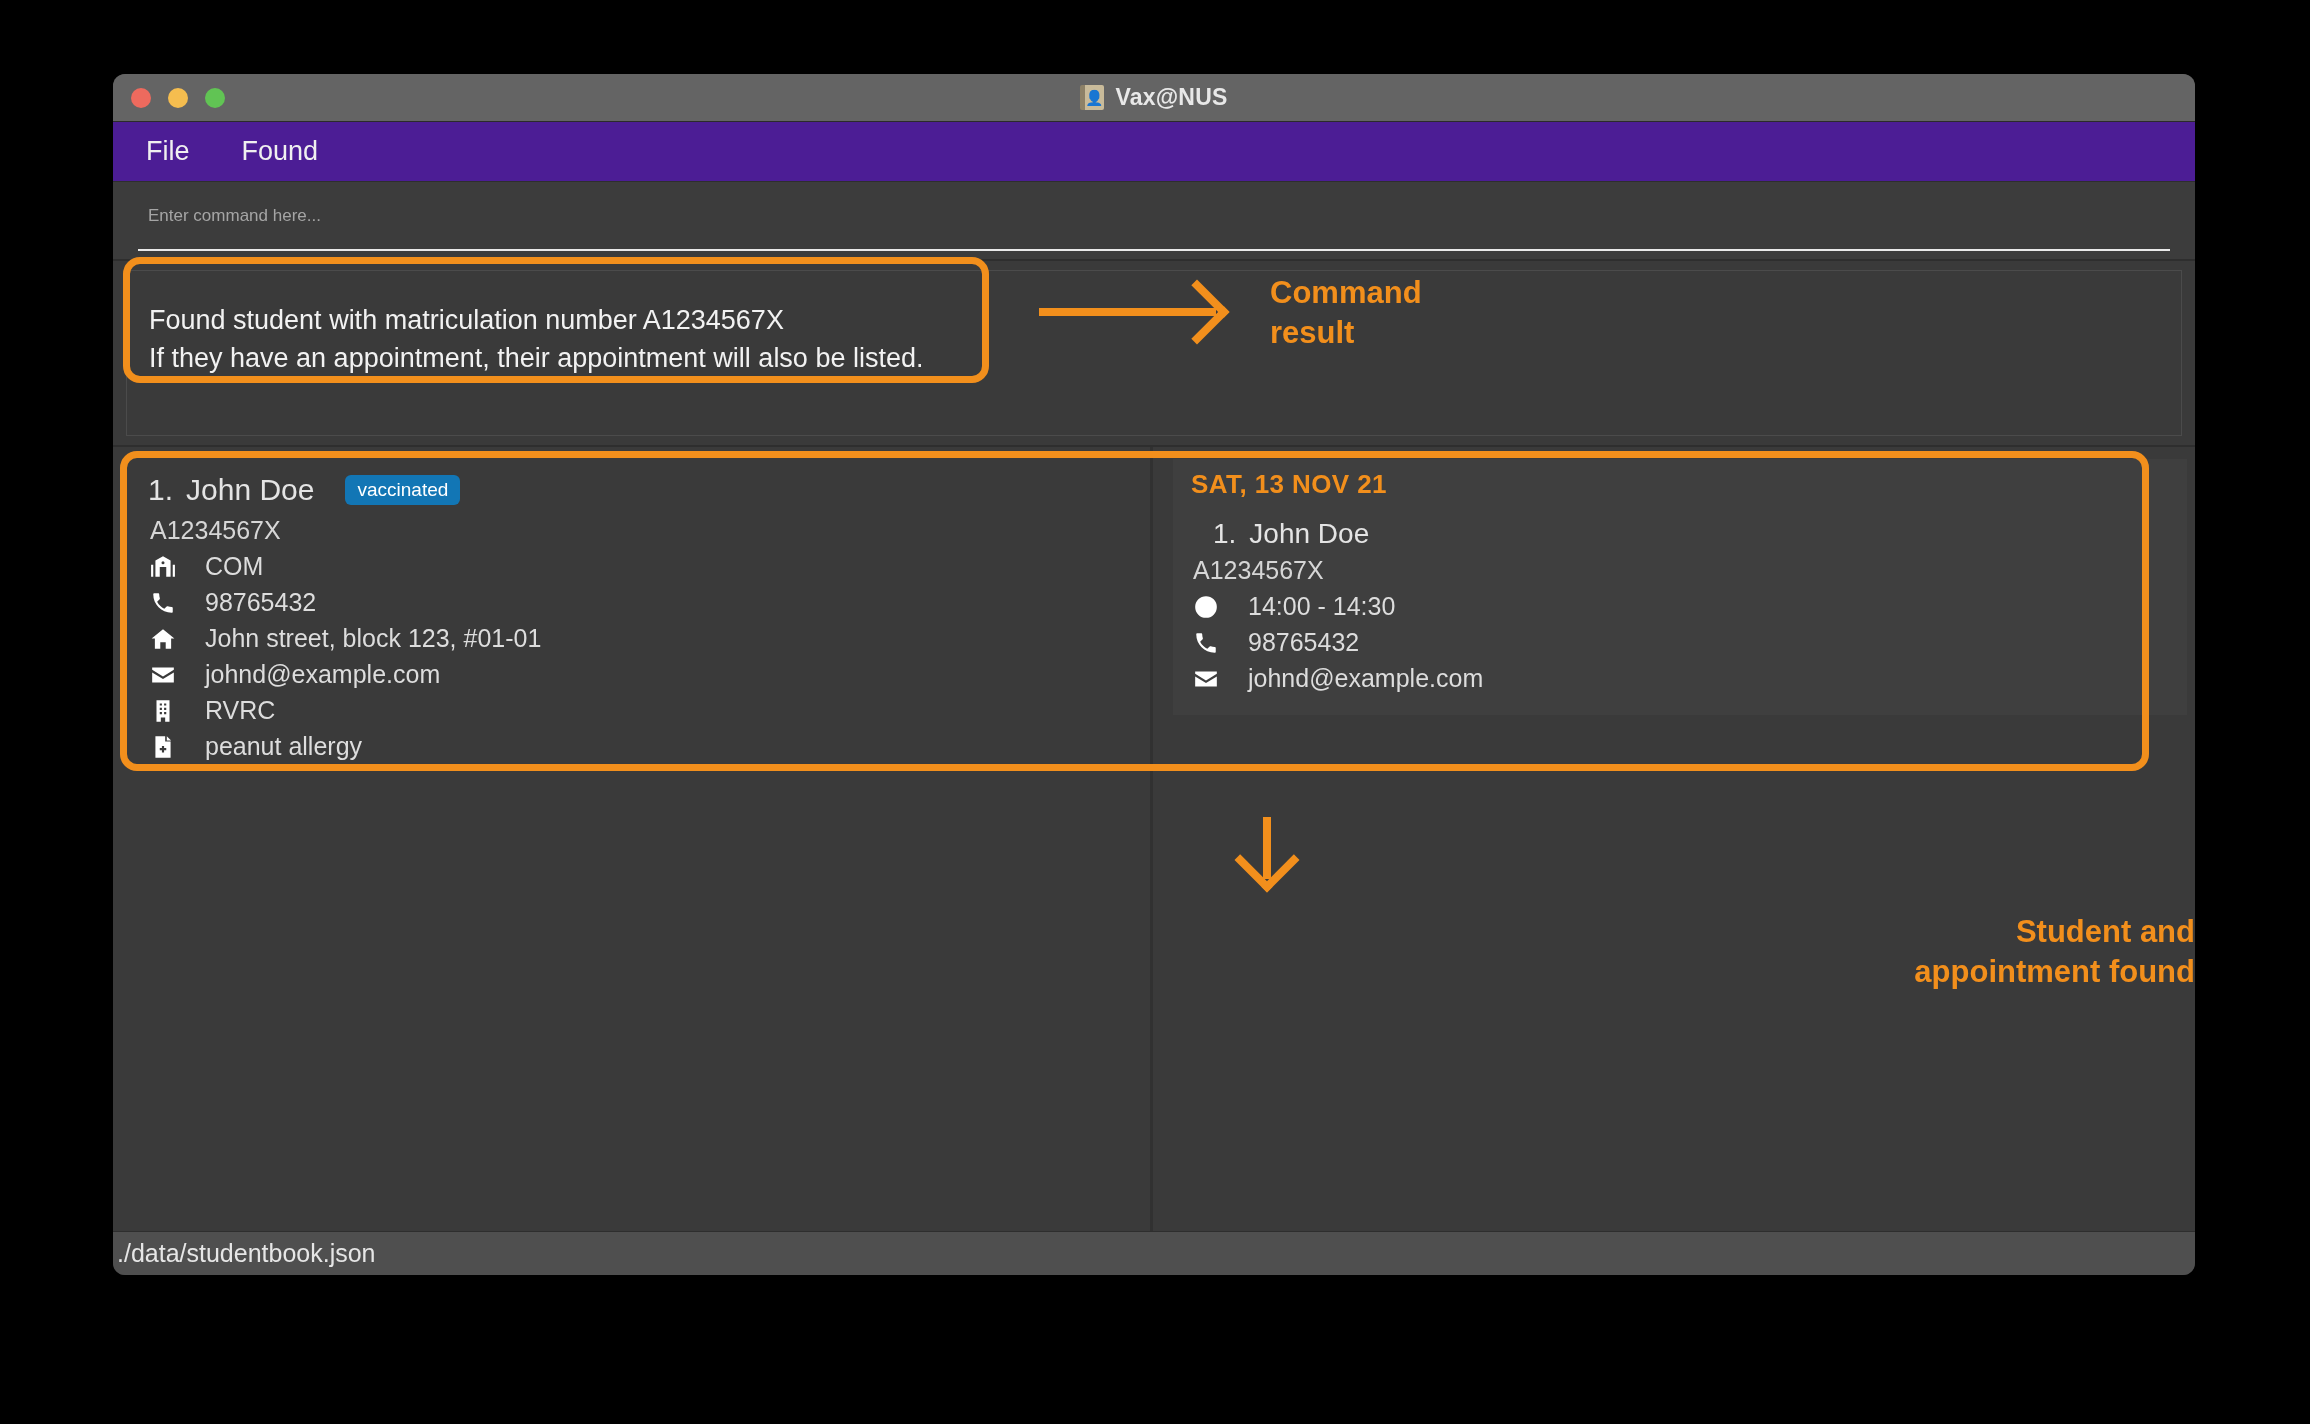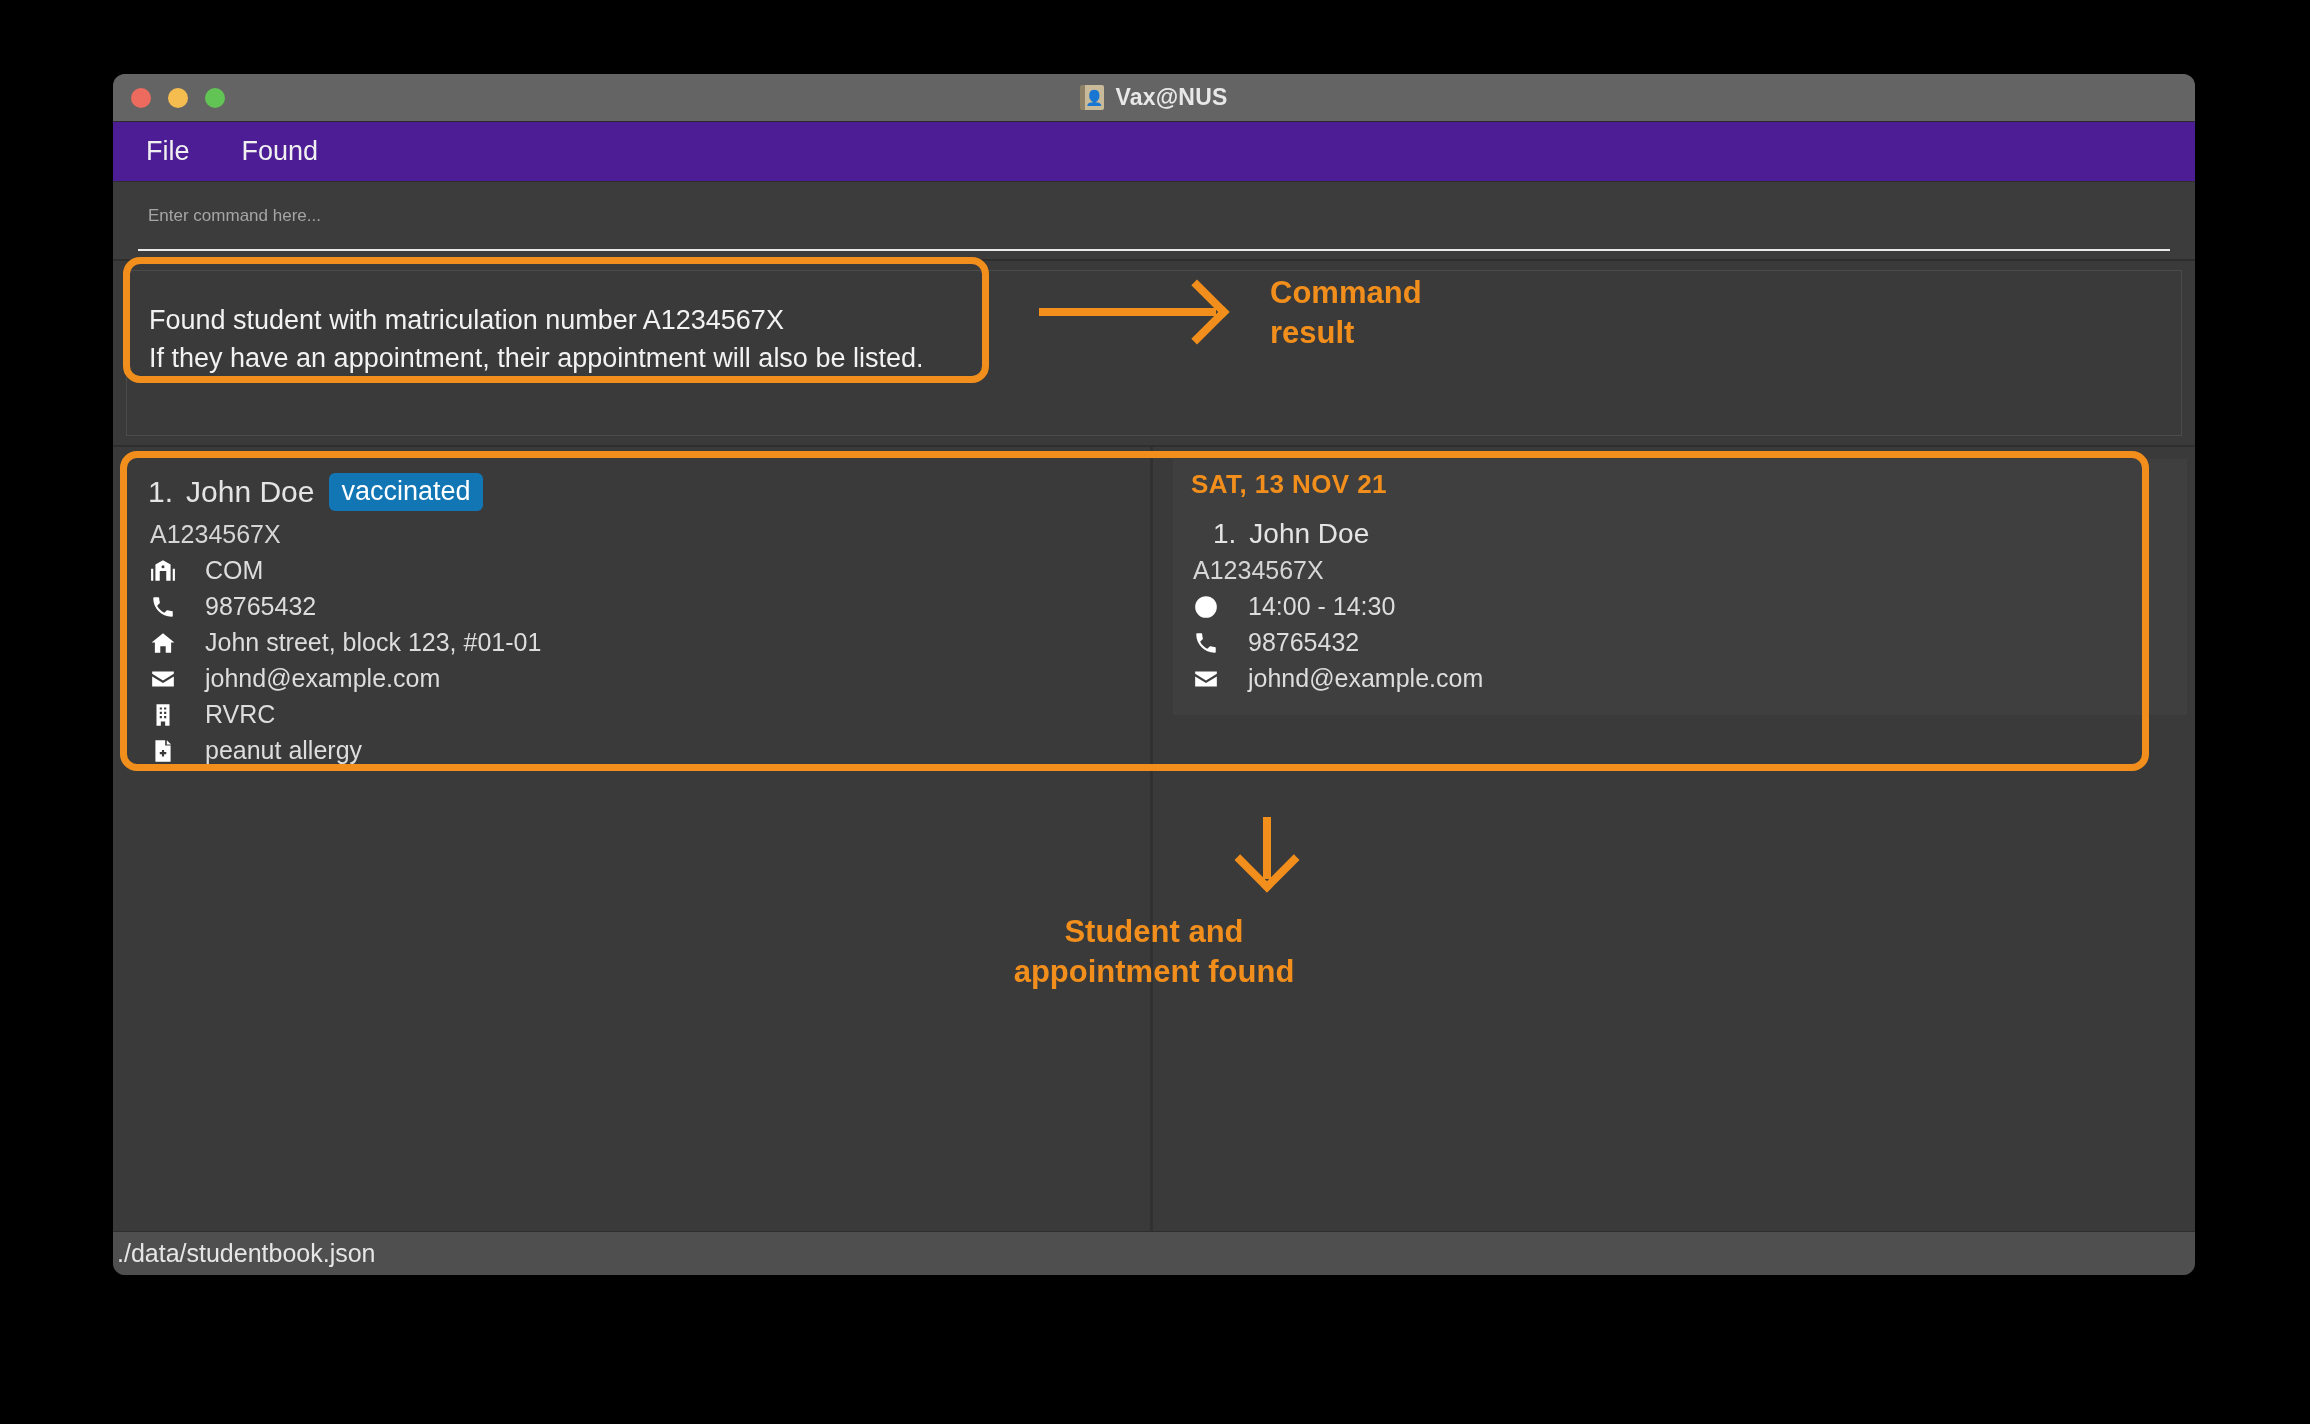--- a/index.html
+++ b/index.html
@@ -153,23 +153,23 @@
     position:absolute;
     left:17px; top:14px; right:0px;
     background:#3a3a3a;
     padding:12px 18px 16px 18px;
   }
   .card-headrow { display:flex; align-items:center; gap:13px; }
   .card-index { font-size:30px; color:#e4e4e4; }
   .card-name  { font-size:30px; color:#e4e4e4; }
   .badge {
     background:#1276b5; color:#ffffff;
-    font-size:27px; border-radius:6px;
+    font-size:19px; border-radius:6px;
     padding:5px 12px 6px 12px; line-height:1;
-    margin-left:2px;
+    margin-left:18px;
   }
   .card-matric {
     font-size:25px; color:#d6d6d6; margin-top:9px; margin-left:2px;
   }
   .detail-row {
     display:flex; align-items:center; gap:29px;
     margin-top:7px; margin-left:2px;
   }
   .detail-ico {
     width:26px; height:26px; flex:0 0 26px;
@@ -219,21 +219,21 @@
     content:"";
     position:absolute; left:50%; bottom:-4px;
     width:38px; height:38px;
     border-bottom:8px solid #f28f1c;
     border-right:8px solid #f28f1c;
     transform:translateX(-50%) rotate(45deg);
   }
   .ann-label-found {
     position:absolute;
     left:0; right:0; top:465px;
-    text-align:center;
+    text-align:right;
     font-size:31px; font-weight:bold; line-height:1.3;
     color:#f28f1c; white-space:pre-line;
     z-index:6;
   }
 
   
   .statusbar {
     height:44px;
     background:#4f4f4f;
     border-top:1px solid #2e2e2e;

